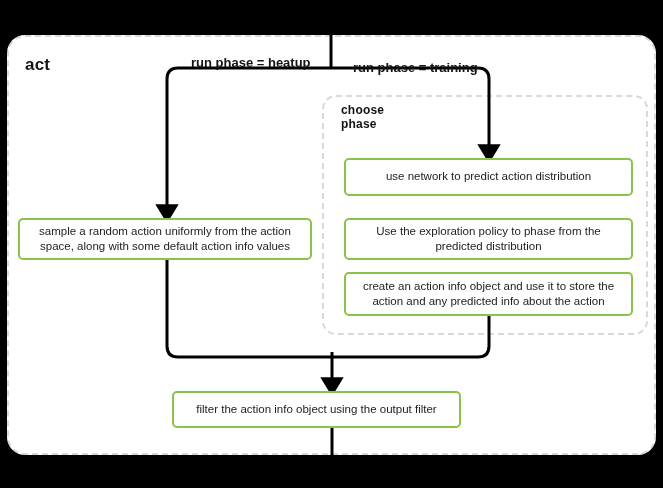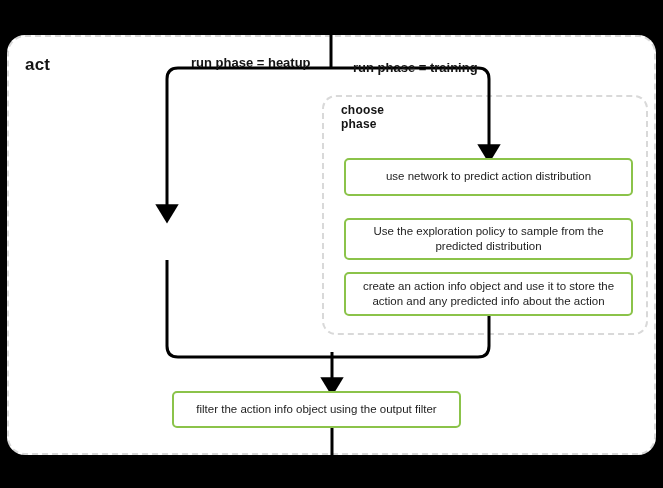--- a/index.html
+++ b/index.html
@@ -146,18 +146,19 @@
     <path class="edge-path" d="M489,316 L489,346 Q489,357 478,357 L332,357"></path>
 
     <path class="edge-path" marker-end="url(#arrowhead)" d="M332,352 L332,385"></path>
 
     <path class="edge-path" d="M332,428 L332,488"></path>
   </svg>
 
   <div class="edge-label" id="label-heatup">run phase = heatup</div>
   <div class="edge-label" id="label-training">run phase = training</div>
 
+  <div class="node" id="node-sample">sample a random action uniformly from the action space, along with some default action info values</div>
   <div class="node" id="node-predict">use network to predict action distribution</div>
-  <div class="node" id="node-explore">Use the exploration policy to sample from the predicted distribution</div>
+  <div class="node" id="node-explore">Use the exploration policy to phase from the predicted distribution</div>
   <div class="node" id="node-actioninfo">create an action info object and use it to store the action and any predicted info about the action</div>
   <div class="node" id="node-filter">filter the action info object using the output filter</div>
 
 </div>
 
 </body></html>

